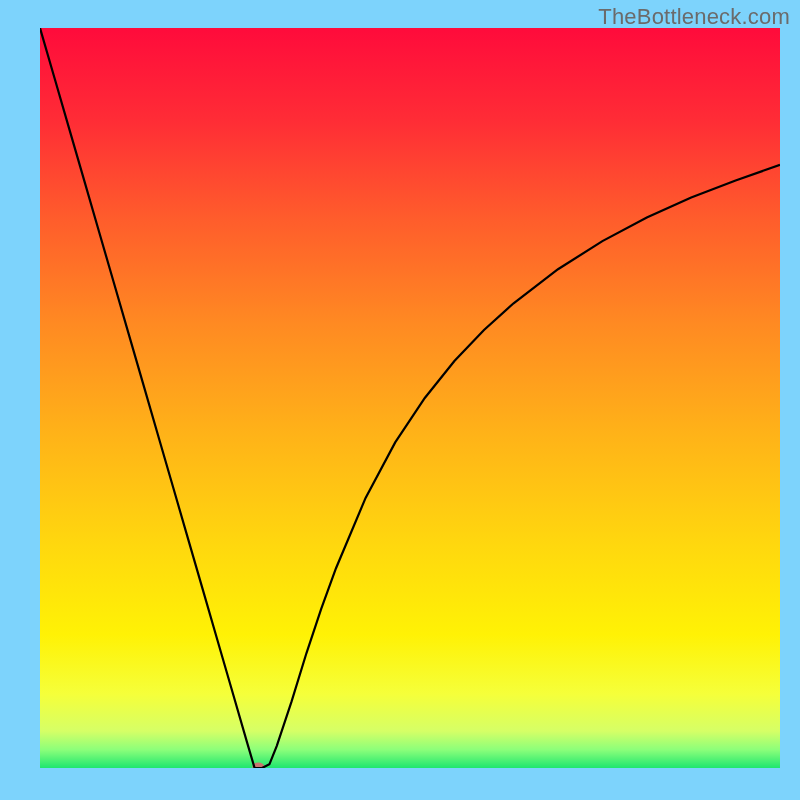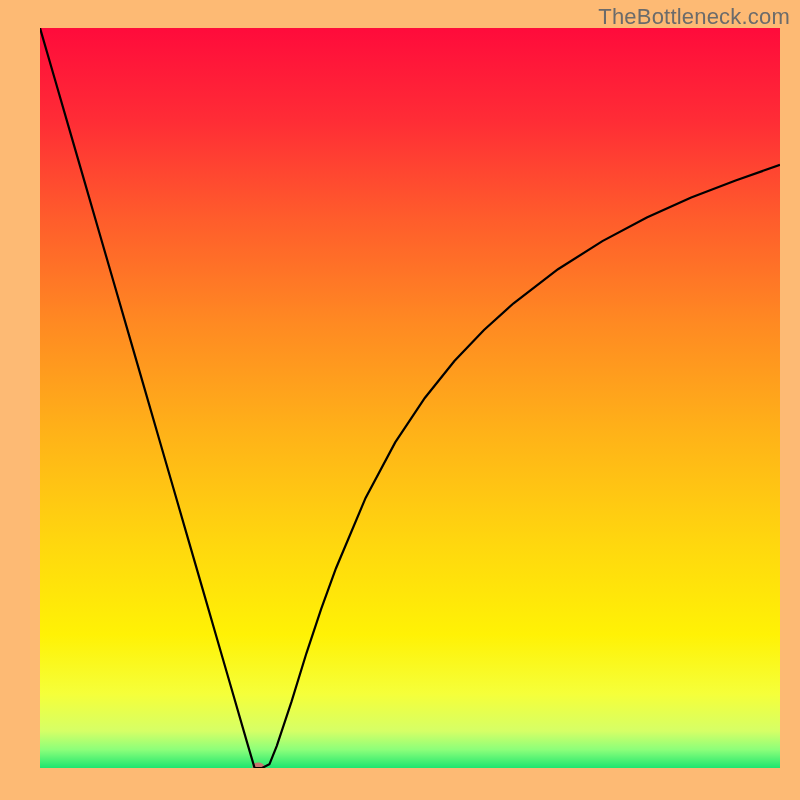--- a/index.html
+++ b/index.html
@@ -7,21 +7,21 @@
     padding: 0;
     width: 800px;
     height: 800px;
     background: #000;
     font-family: Arial, Helvetica, sans-serif;
   }
   .frame {
     position: relative;
     width: 800px;
     height: 800px;
-    background: #fdba74;
+    background: #7dd3fc;
   }
   .watermark {
     position: absolute;
     top: 4px;
     right: 10px;
     color: #6b6b6b;
     font-size: 22px;
     font-weight: 500;
     letter-spacing: 0.2px;
     z-index: 5;

